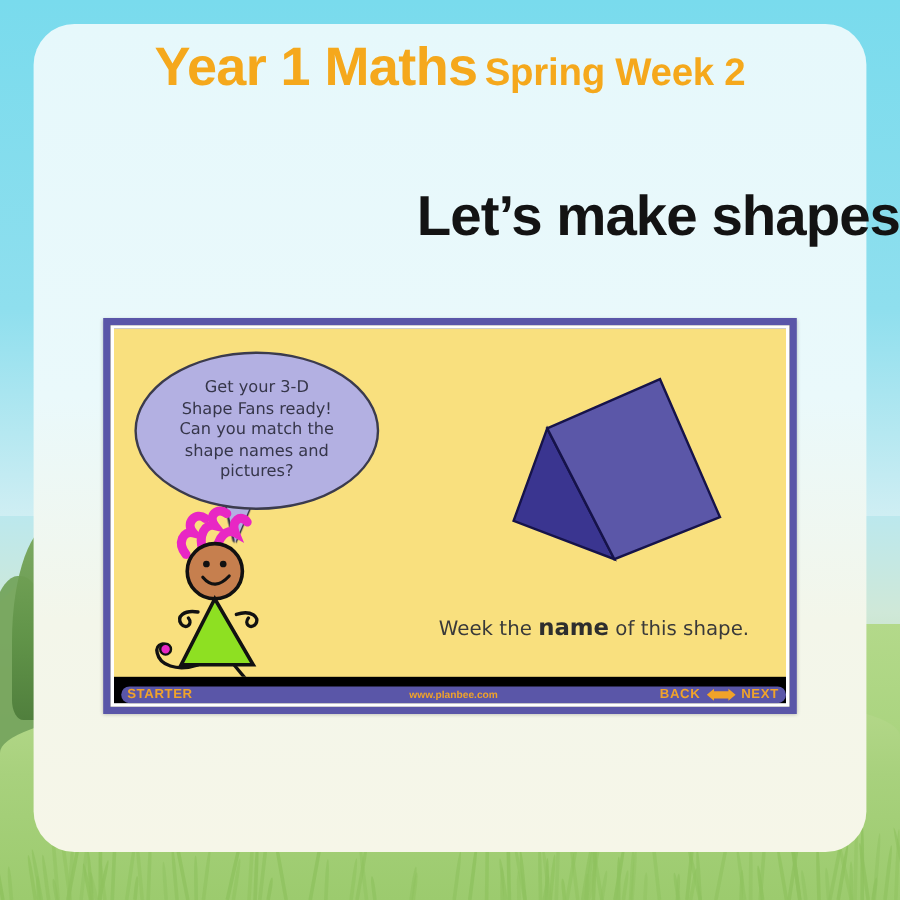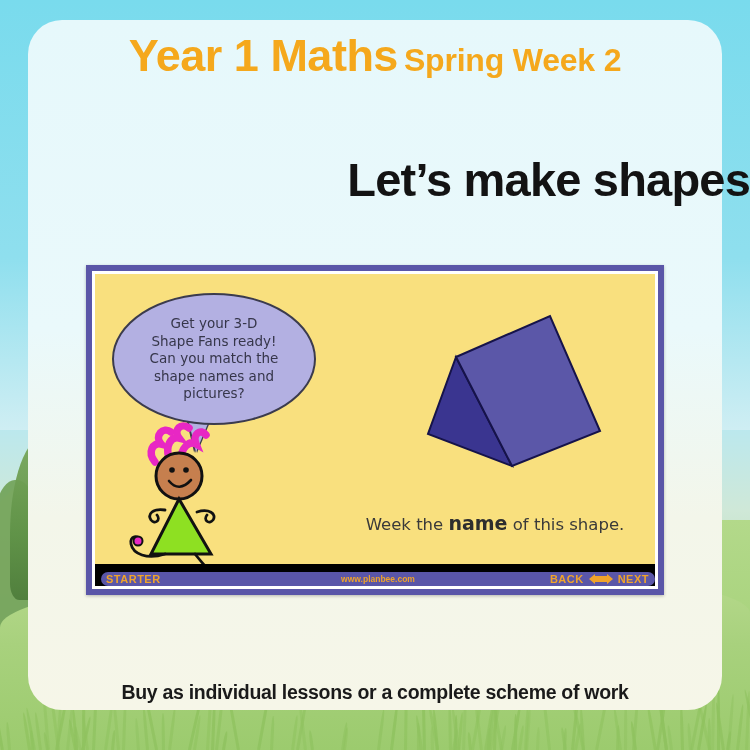--- a/index.html
+++ b/index.html
@@ -510,15 +510,14 @@
               <path d="M7 3 H19 V1 L25 6 L19 11 V9 H7 V11 L1 6 L7 1 Z" fill="#f0a32a"></path>
             </svg>
           </span>
           <span>NEXT</span>
         </span>
       </div>
 
     </div>
   </div>
 
-  <div class="pack-sub">Buy as individual lessons or a complete scheme of work</div>
 
 </div>
 
 </body></html>

